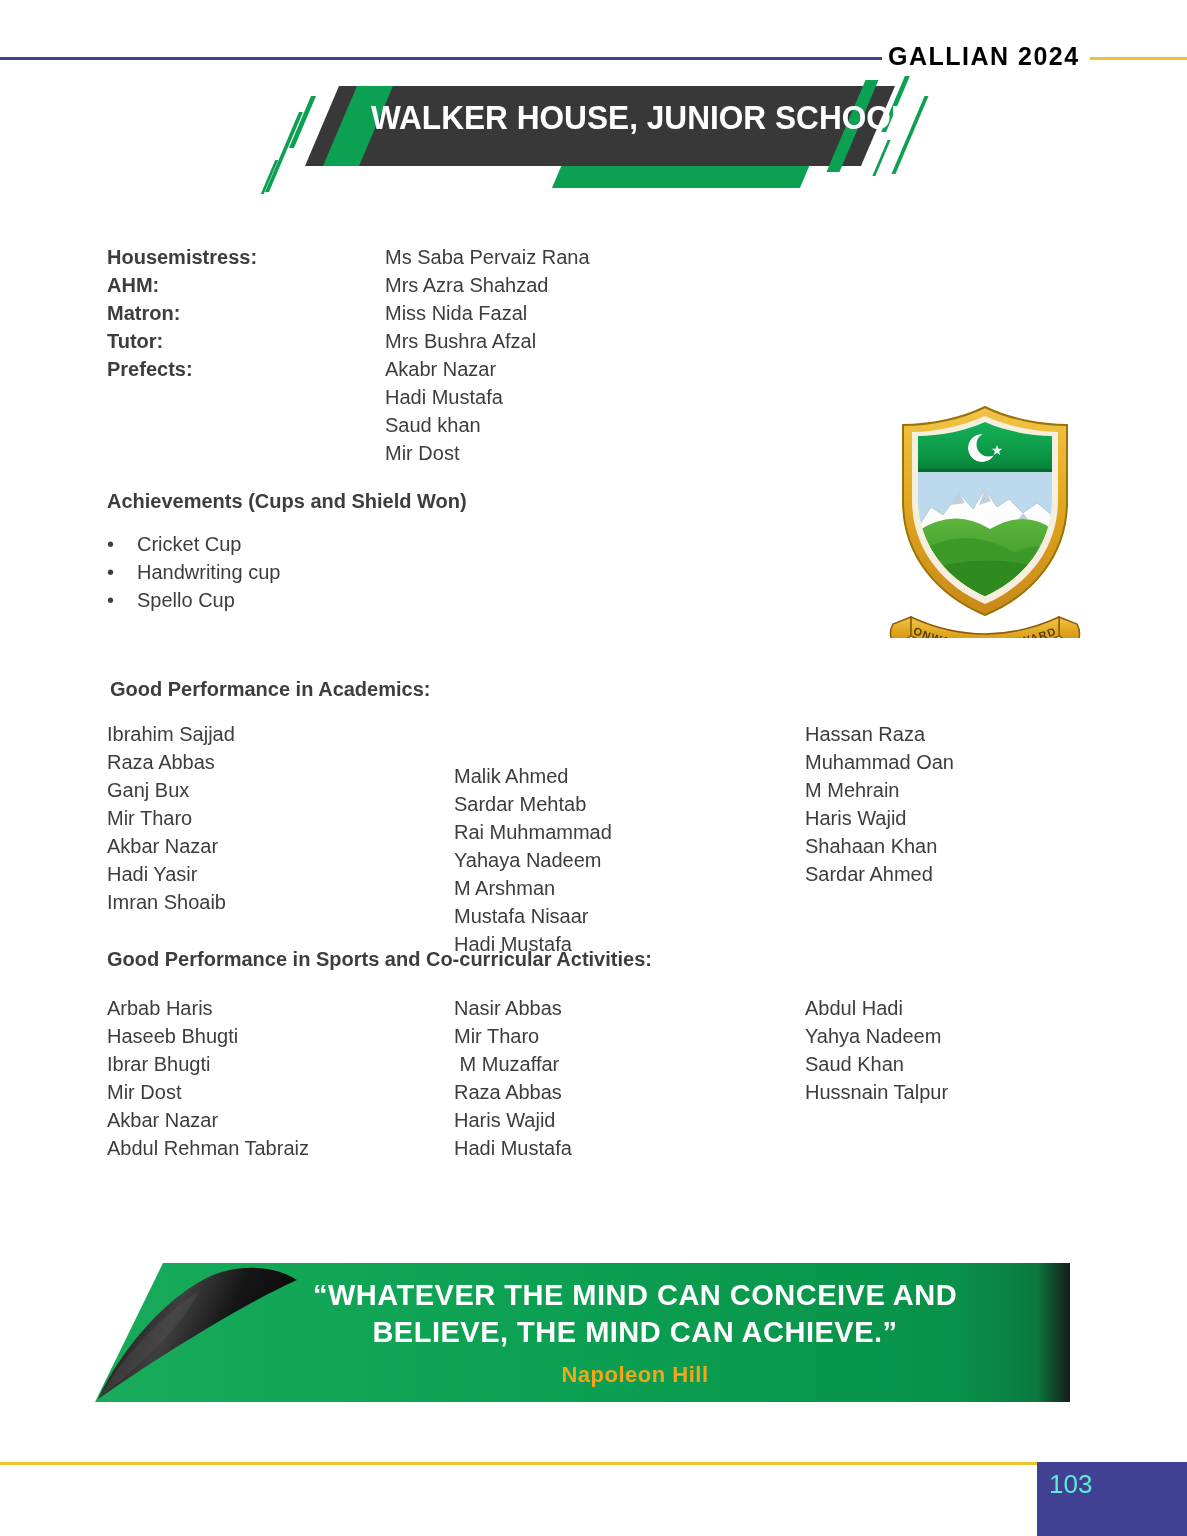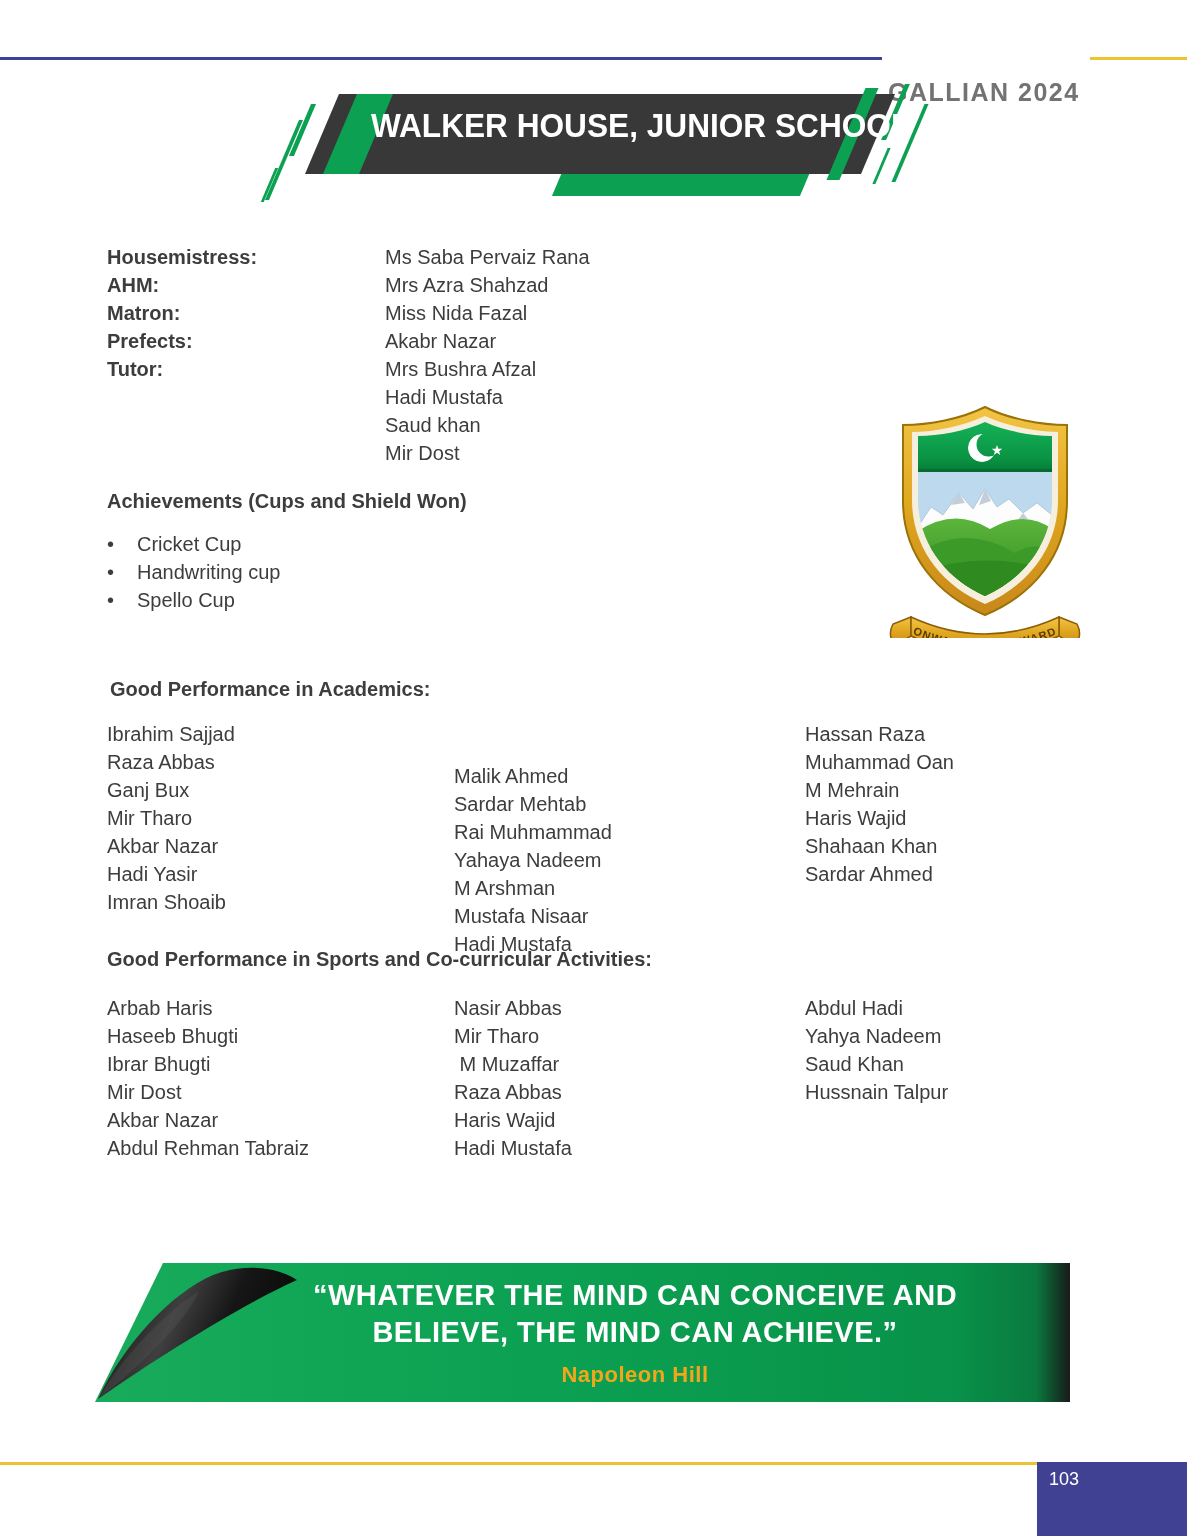--- a/index.html
+++ b/index.html
@@ -4,23 +4,23 @@
 <style>
   html,body{margin:0;padding:0;background:#ffffff;}
   .page{
     position:relative;width:1187px;height:1536px;background:#ffffff;
     font-family:"Liberation Sans",sans-serif;color:#3d3d3d;overflow:hidden;
   }
   
   .rule-left{position:absolute;left:0;top:57px;width:882px;height:3px;background:#3f4197;}
   .rule-right{position:absolute;left:1090px;top:57px;width:97px;height:3px;background:#ecc332;}
   .brand{position:absolute;left:888px;top:42px;font-size:25px;font-weight:bold;
-         letter-spacing:1.5px;color:#737373;white-space:nowrap;margin-top:36px;}
-  
-  .banner{position:absolute;left:0;top:8px;width:1097px;height:210px;}
+         letter-spacing:1.5px;color:#000000;white-space:nowrap;}
+  
+  .banner{position:absolute;left:0;top:0;width:1097px;height:210px;}
   .skew{transform:skewX(-23deg);transform-origin:center;}
   .banner-under{position:absolute;left:560px;top:150px;width:248px;height:38px;background:#0ca152;z-index:1;}
   .banner-dark{position:absolute;left:322px;top:86px;width:556px;height:80px;background:#383838;z-index:2;}
   .banner-green-cap{position:absolute;left:340px;top:86px;width:36px;height:80px;background:#0ca152;z-index:3;}
   .banner-slash{position:absolute;left:846px;top:80px;width:13px;height:92px;background:#0ca152;z-index:4;}
   .acc{position:absolute;background:#0ca152;z-index:1;}
   .acc-l1{left:300px;top:96px;width:5px;height:52px;}
   .acc-l2{left:282px;top:112px;width:4px;height:80px;}
   .acc-l3{left:268px;top:160px;width:3px;height:34px;}
   .acc-r1{left:893px;top:76px;width:5px;height:56px;}
@@ -62,21 +62,21 @@
   }
   .curl-svg{position:absolute;left:0;top:0;width:235px;height:139px;}
   .quote-text{
     position:absolute;left:130px;right:25px;top:14px;text-align:center;color:#ffffff;
     font-size:29px;font-weight:bold;line-height:37px;letter-spacing:0.5px;
   }
   .quote-author{margin-top:5px;font-size:22px;font-weight:bold;color:#f2a71b;letter-spacing:0.5px;}
   
   .footer-rule{position:absolute;left:0;top:1462px;width:1037px;height:3px;background:#ecc332;}
   .page-num-box{position:absolute;left:1037px;top:1462px;width:150px;height:74px;background:#414193;}
-  .page-num{margin:7px 0 0 12px;color:#ffffff;font-size:18px;}
+  .page-num{margin:7px 0 0 12px;color:#5eead4;font-size:26px;}
 </style>
 </head>
 <body>
 
 <div class="page">
 
   <div class="rule-left"></div>
   <div class="brand">GALLIAN 2024</div>
   <div class="rule-right"></div>
 
@@ -101,26 +101,26 @@
     </div>
       <div class="staff-row">
       <span class="staff-label">AHM:</span>
       <span class="staff-value">Mrs Azra Shahzad</span>
     </div>
       <div class="staff-row">
       <span class="staff-label">Matron:</span>
       <span class="staff-value">Miss Nida Fazal</span>
     </div>
       <div class="staff-row">
+      <span class="staff-label">Tutor:</span>
+      <span class="staff-value">Mrs Bushra Afzal</span>
+    </div>
+      <div class="staff-row">
       <span class="staff-label">Prefects:</span>
       <span class="staff-value">Akabr Nazar</span>
-    </div>
-      <div class="staff-row">
-      <span class="staff-label">Tutor:</span>
-      <span class="staff-value">Mrs Bushra Afzal</span>
     </div>
       <div class="staff-row">
       <span class="staff-label"></span>
       <span class="staff-value">Hadi Mustafa</span>
     </div>
       <div class="staff-row">
       <span class="staff-label"></span>
       <span class="staff-value">Saud khan</span>
     </div>
       <div class="staff-row">

